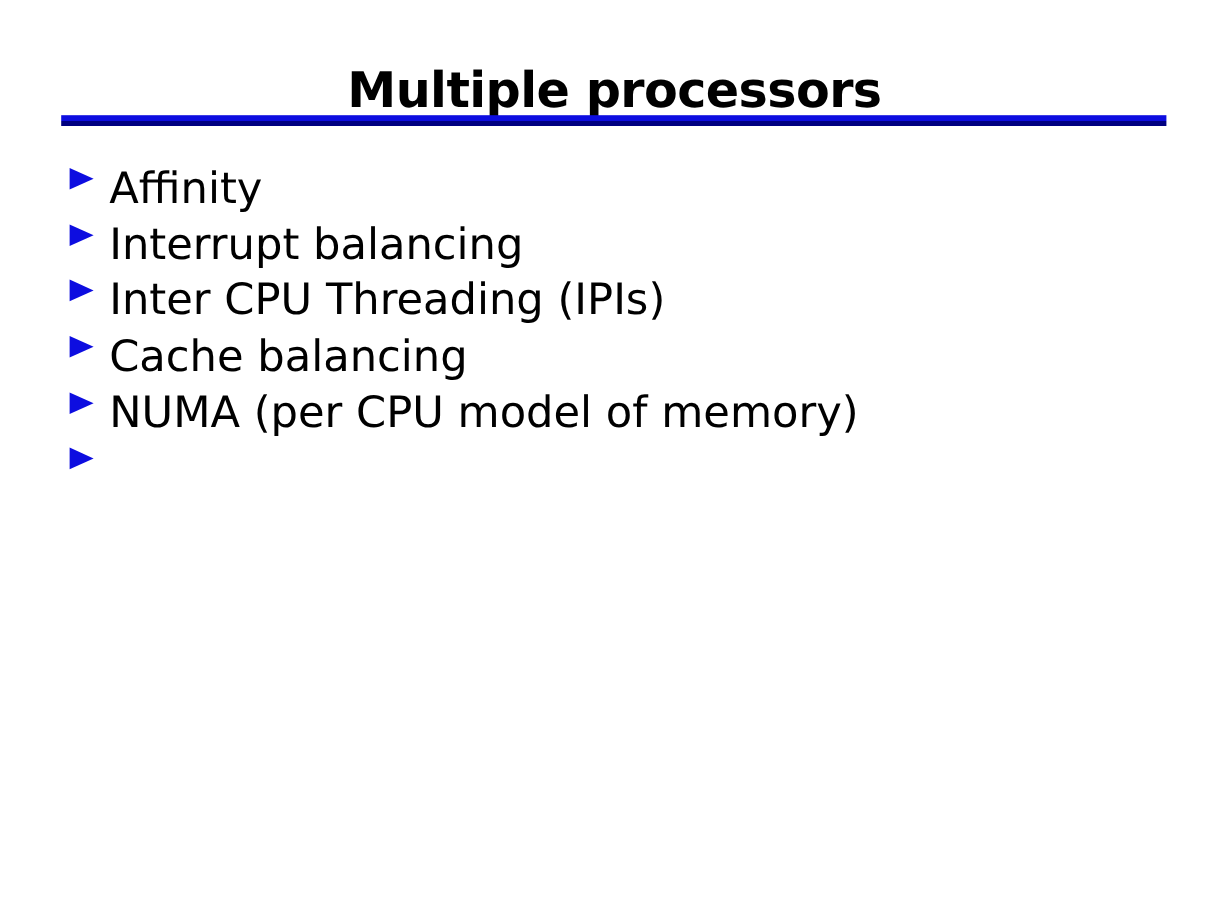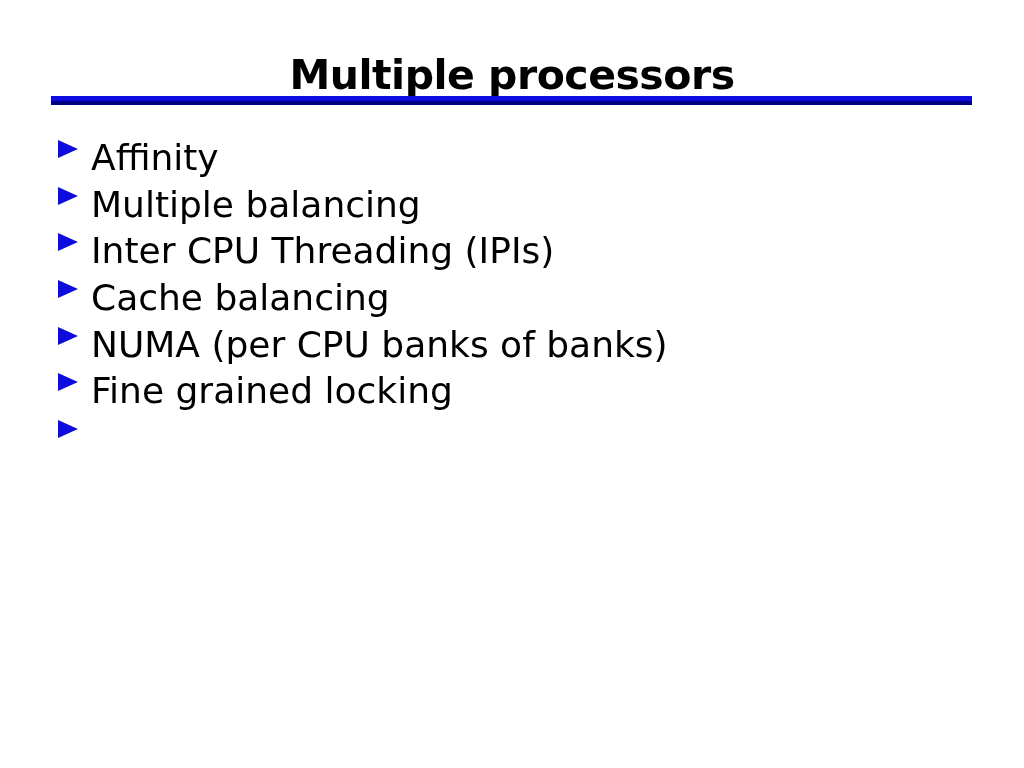--- a/index.html
+++ b/index.html
@@ -74,35 +74,31 @@
 <div class="slide" style="--bg: #ffffff; --text: #000000; --accent: #0d0de0; --rule-top: #0d0de0; --rule-bottom: #000080;">
   <div class="title">Multiple processors</div>
   <div class="rule"></div>
   <div class="list">
       <div class="item">
         <span class="tri"></span>
         <span class="txt">Affinity</span>
       </div>
       <div class="item">
         <span class="tri"></span>
-        <span class="txt">Multiple balancing</span>
+        <span class="txt">Interrupt balancing</span>
       </div>
       <div class="item">
         <span class="tri"></span>
         <span class="txt">Inter CPU Threading (IPIs)</span>
       </div>
       <div class="item">
         <span class="tri"></span>
         <span class="txt">Cache balancing</span>
       </div>
       <div class="item">
         <span class="tri"></span>
-        <span class="txt">NUMA (per CPU banks of banks)</span>
-      </div>
-      <div class="item">
-        <span class="tri"></span>
-        <span class="txt">Fine grained locking</span>
+        <span class="txt">NUMA (per CPU model of memory)</span>
       </div>
       <div class="item">
         <span class="tri"></span>
       </div>
     </div>
 </div>
 
 </body></html>

